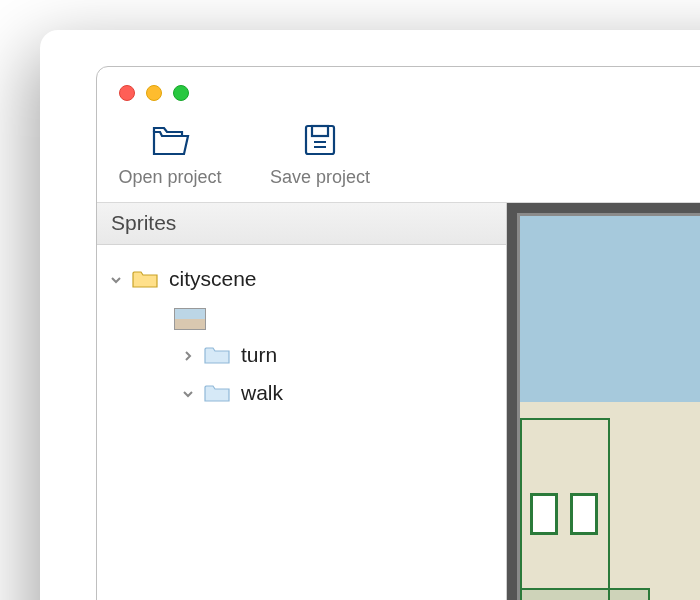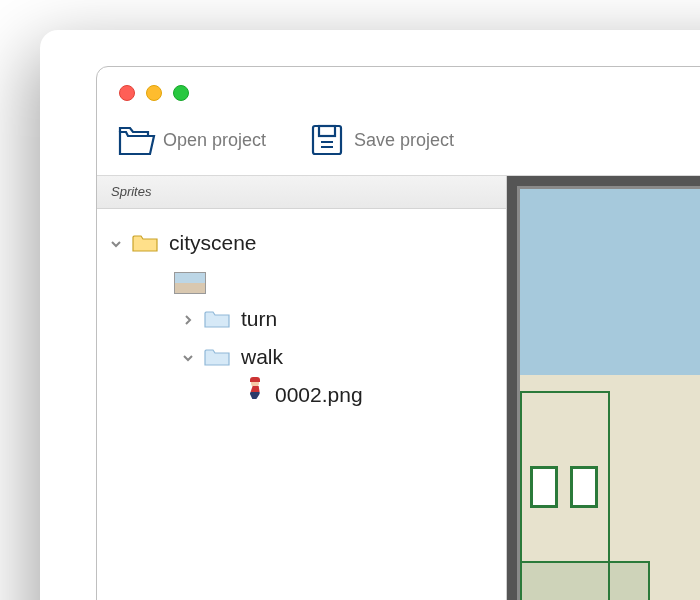--- a/index.html
+++ b/index.html
@@ -36,21 +36,21 @@
   .dot.green { background: #28c840; border: 1px solid #17a62b; }
 
   .toolbar {
     display: flex;
     align-items: flex-start;
     gap: 40px;
     padding: 10px 18px 14px 18px;
     border-bottom: 1px solid #d9d9d9;
   }
   .tool {
-    display: flex; flex-direction: row; align-items: center;
+    display: flex; flex-direction: column; align-items: center;
     gap: 6px; cursor: pointer;
     min-width: 110px;
   }
   .tool .ico { width: 42px; height: 42px; display:flex; align-items:center; justify-content:center; }
   .tool .ico svg { stroke: #0b417a; stroke-width: 2.2; fill: none; }
   .tool span.lbl { color: #7a7a7a; font-size: 18px; }
   .spacer { flex: 1; }
 
   .main {
     display: flex;
@@ -59,23 +59,22 @@
   .sidepanel {
     width: 410px;
     border-right: 1px solid #cfcfcf;
     display: flex; flex-direction: column;
     background: #fff;
   }
   .panel-header {
     background: linear-gradient(#f3f3f3,#e9e9e9);
     border-bottom: 1px solid #d4d4d4;
     padding: 8px 14px 9px 14px;
-    font-size: 13px;
+    font-size: 21px;
     color: #4a4a4a;
-    font-style: italic;
   }
   .tree { padding: 8px 0; font-size: 21px; color: #222; user-select: none; }
   .row {
     display: flex; align-items: flex-end;
     height: 38px;
     padding-right: 10px;
     white-space: nowrap;
   }
   .indent { display:inline-block; }
   .chev {
@@ -221,27 +220,20 @@
               </svg>
             </span>
           <span class="folder-ico blue">
               <svg width="26" height="20" viewBox="0 0 26 20">
                 <path d="M1 4 L1 18 L25 18 L25 6 L11 6 L9 3 L2 3 Z"></path>
               </svg>
             </span>
           <span>walk</span>
         </div>
 
-        <div class="row">
-          <span class="indent" style="width:146px"></span>
-          <span class="sprite-thumb p2">
-              <span class="cap"></span>
-            </span>
-          <span>0002.png</span>
-        </div>
 
       </div>
     </div>
 
     <div class="canvas">
       <div class="canvas-inner">
         <div class="bldg b1"></div>
         <div class="win" style="left:10px; bottom:40%;"></div>
         <div class="win" style="left:50px; bottom:40%;"></div>
         <div class="bldg b2"></div>

